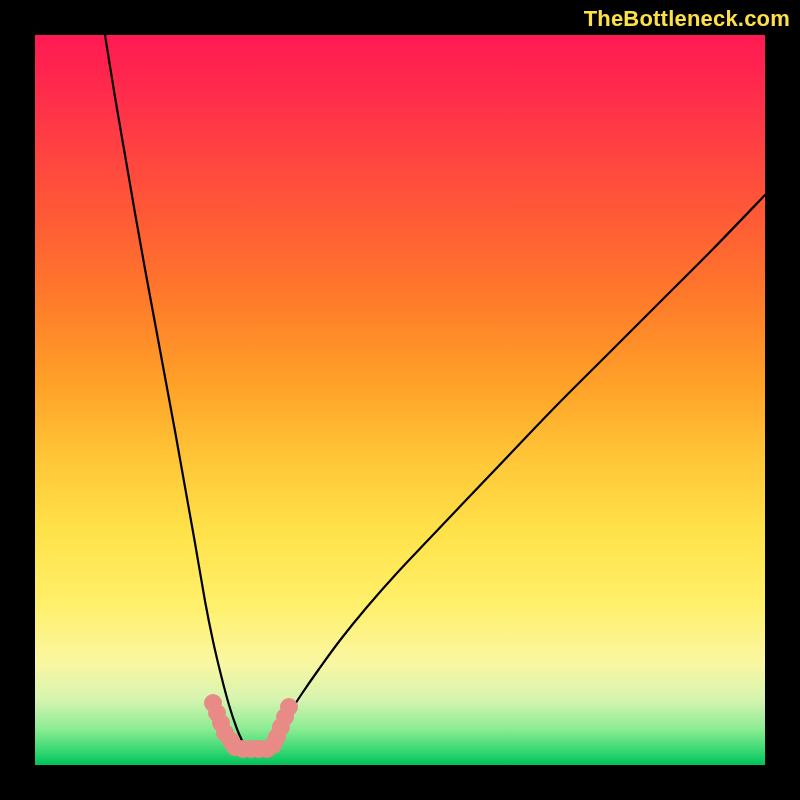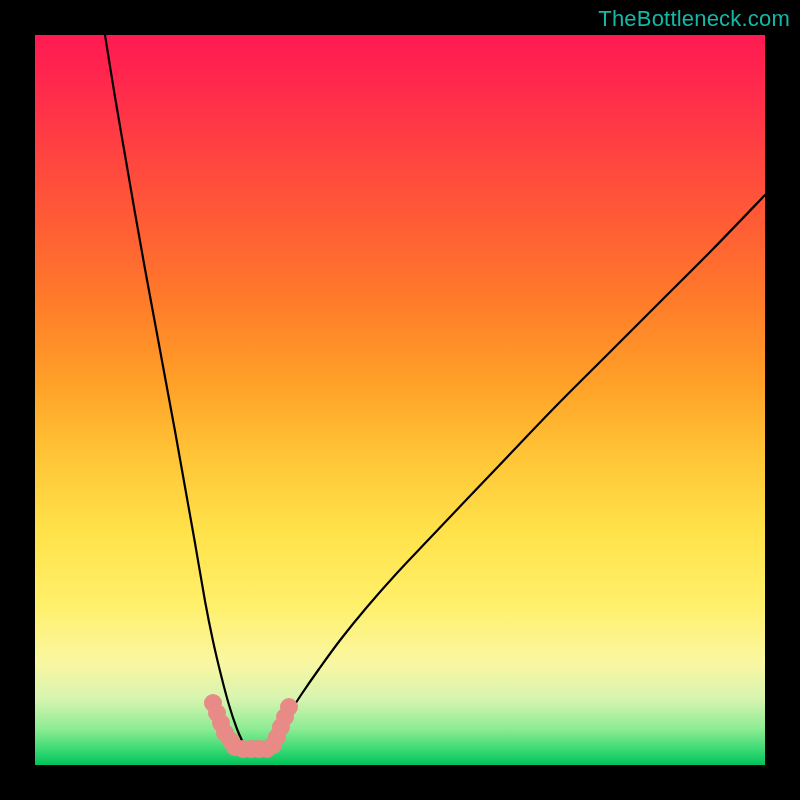--- a/index.html
+++ b/index.html
@@ -16,23 +16,23 @@
     left: 0;
     top: 0;
     width: 800px;
     height: 800px;
     background: #000;
   }
   .watermark {
     position: absolute;
     top: 6px;
     right: 10px;
-    color: #14b8a6;
+    color: #fde047;
     font-size: 22px;
-    font-weight: 400;
+    font-weight: 700;
     letter-spacing: 0.2px;
     z-index: 5;
   }
   .plot {
     position: absolute;
     left: 35px;
     top: 35px;
     width: 730px;
     height: 730px;
     overflow: hidden;

